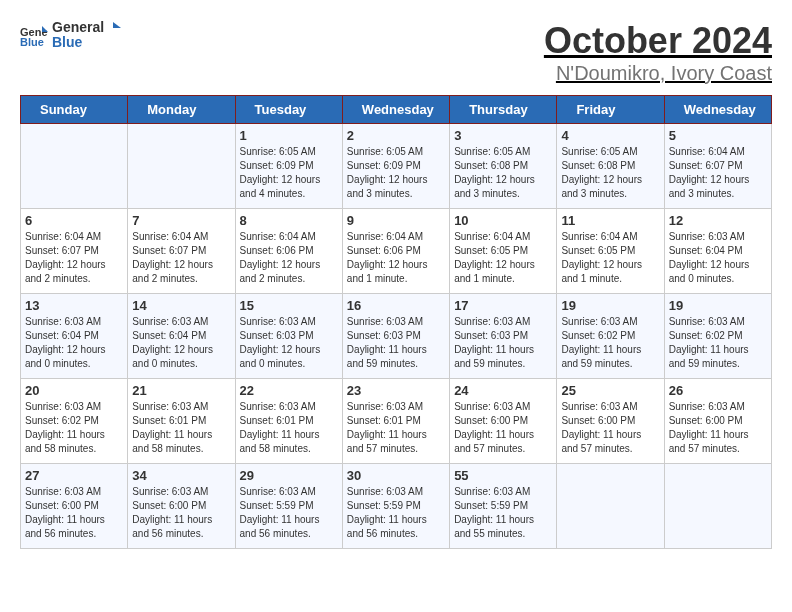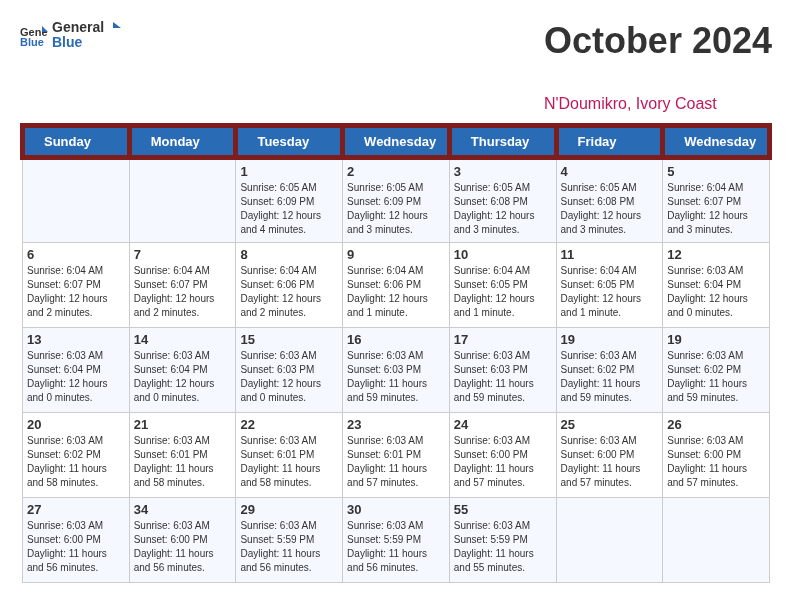--- a/index.html
+++ b/index.html
@@ -19,43 +19,44 @@
     .logo {
       display: flex;
       align-items: center;
       gap: 4px;
     }
     .logo-icon {
       width: 28px;
       height: 22px;
     }
     .title-area {
+      text-align: right;
+      text-decoration: underline;
     }
     .month-title {
       font-size: 36px;
       font-weight: bold;
       color: #333;
     }
     .location-title {
-      font-size: 16px;
-      color: #be185d;
-      margin-top: 33px;
+      font-size: 20px;
+      color: #737373;
     }
     table {
       width: 100%;
       border-collapse: collapse;
       table-layout: fixed;
     }
     th {
       background-color: #2a6bb5;
       color: #fff;
       padding: 6px 19px;
       font-size: 13px;
       text-align: left;
-      border: 5px solid #7f1d1d;
+      border: 1px solid #7f1d1d;
     }
     td {
       border: 1px solid #ccc;
       vertical-align: top;
       padding: 4px;
       font-size: 10.5px;
       color: #333;
       height: 85px;
     }
     .day-number {

